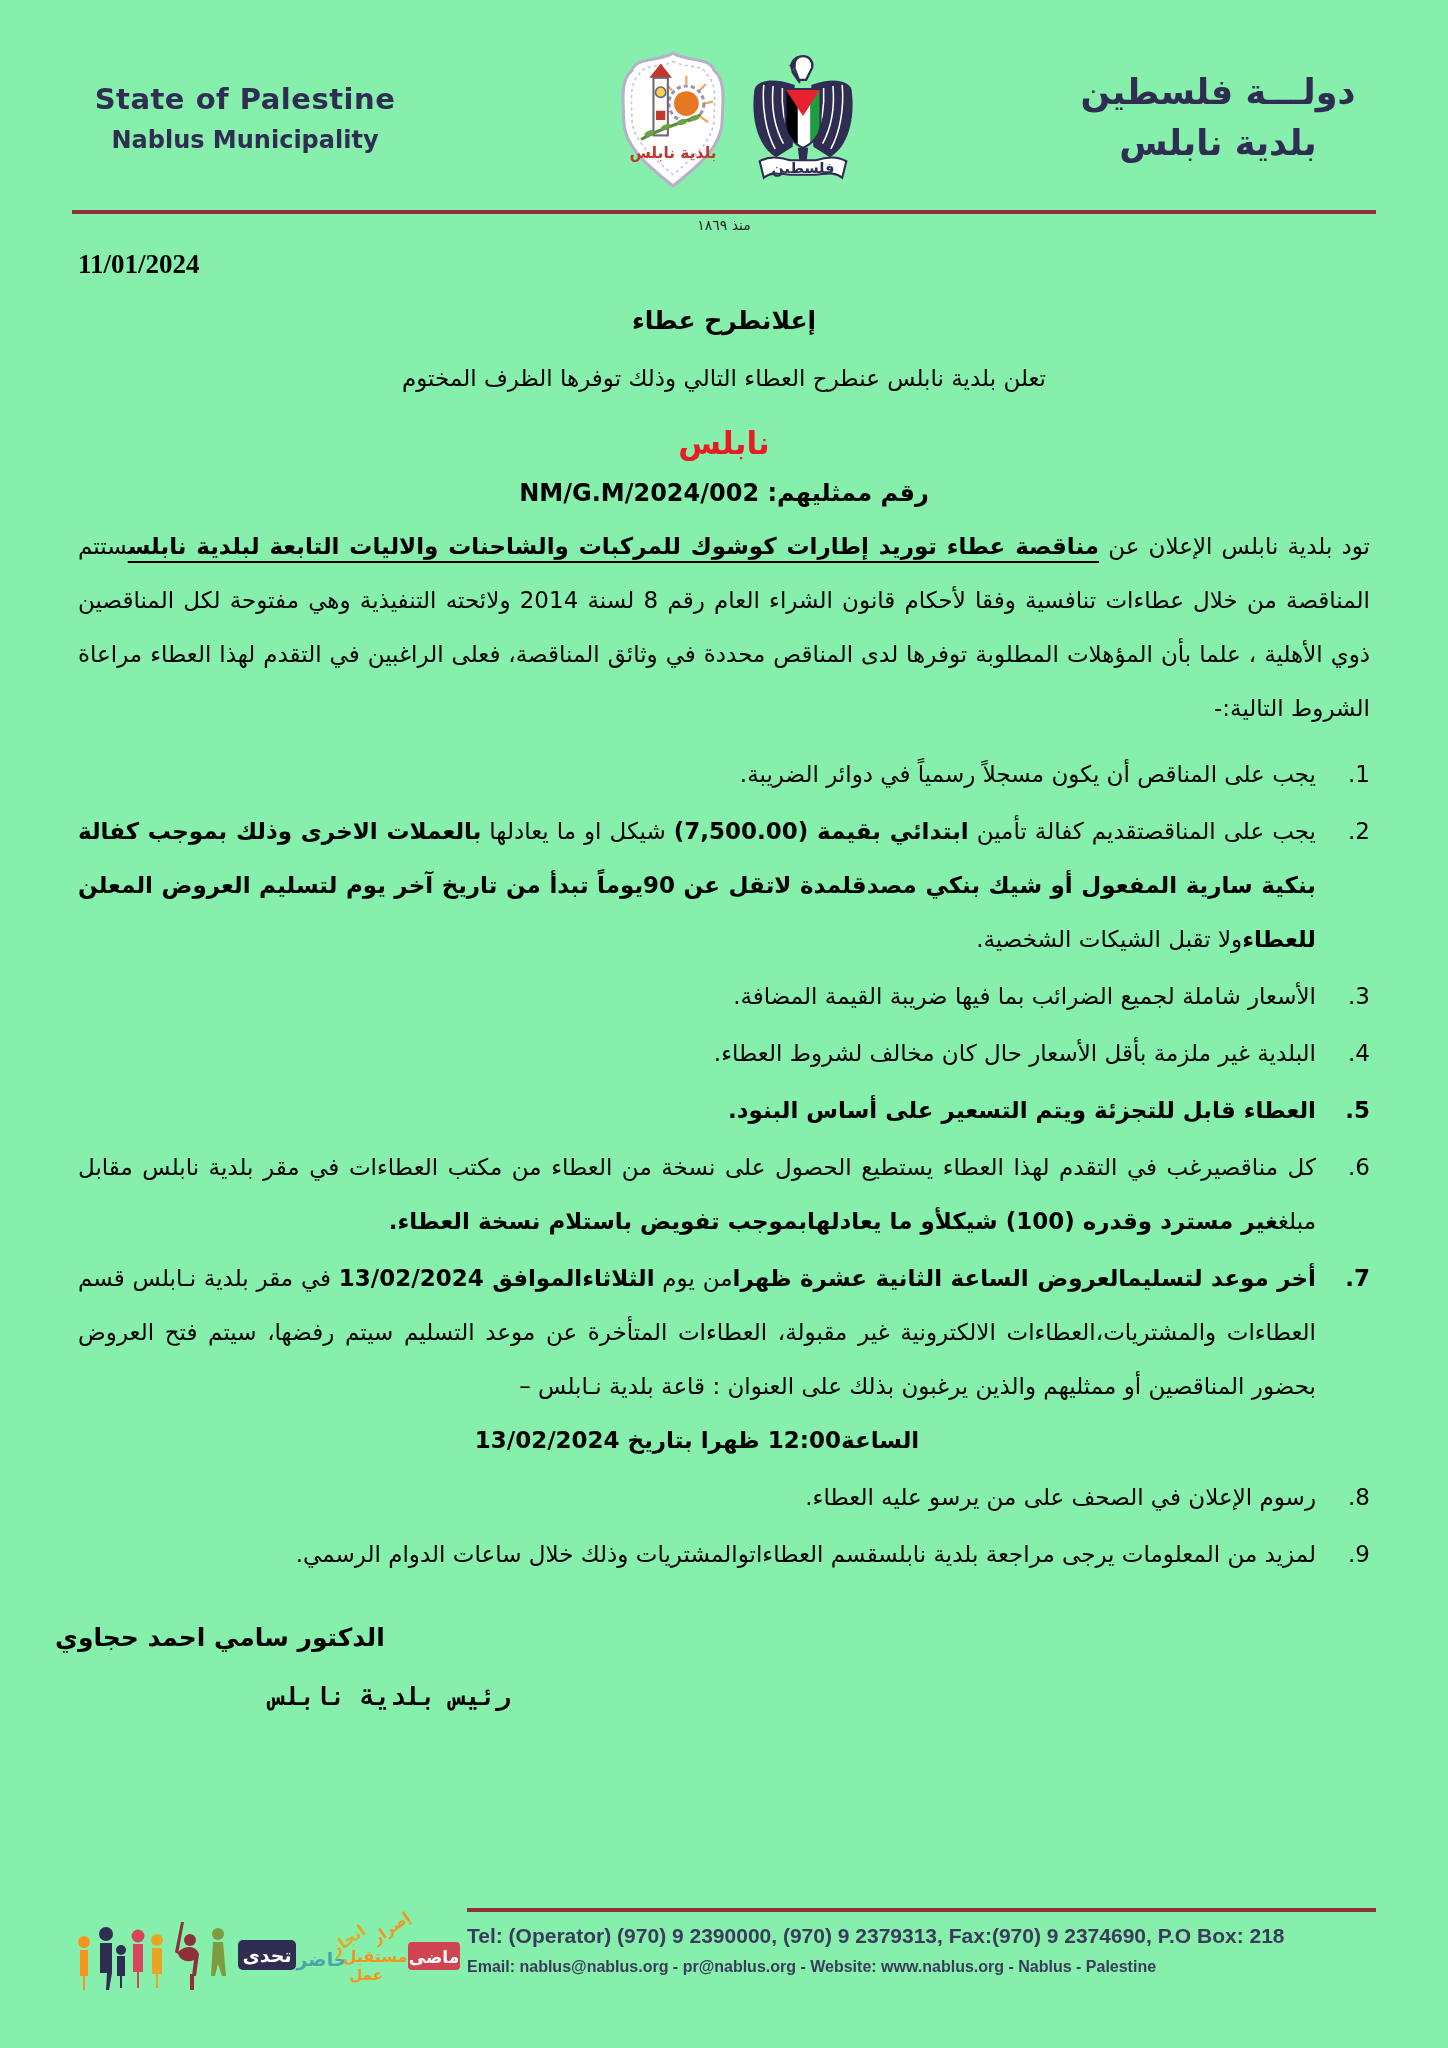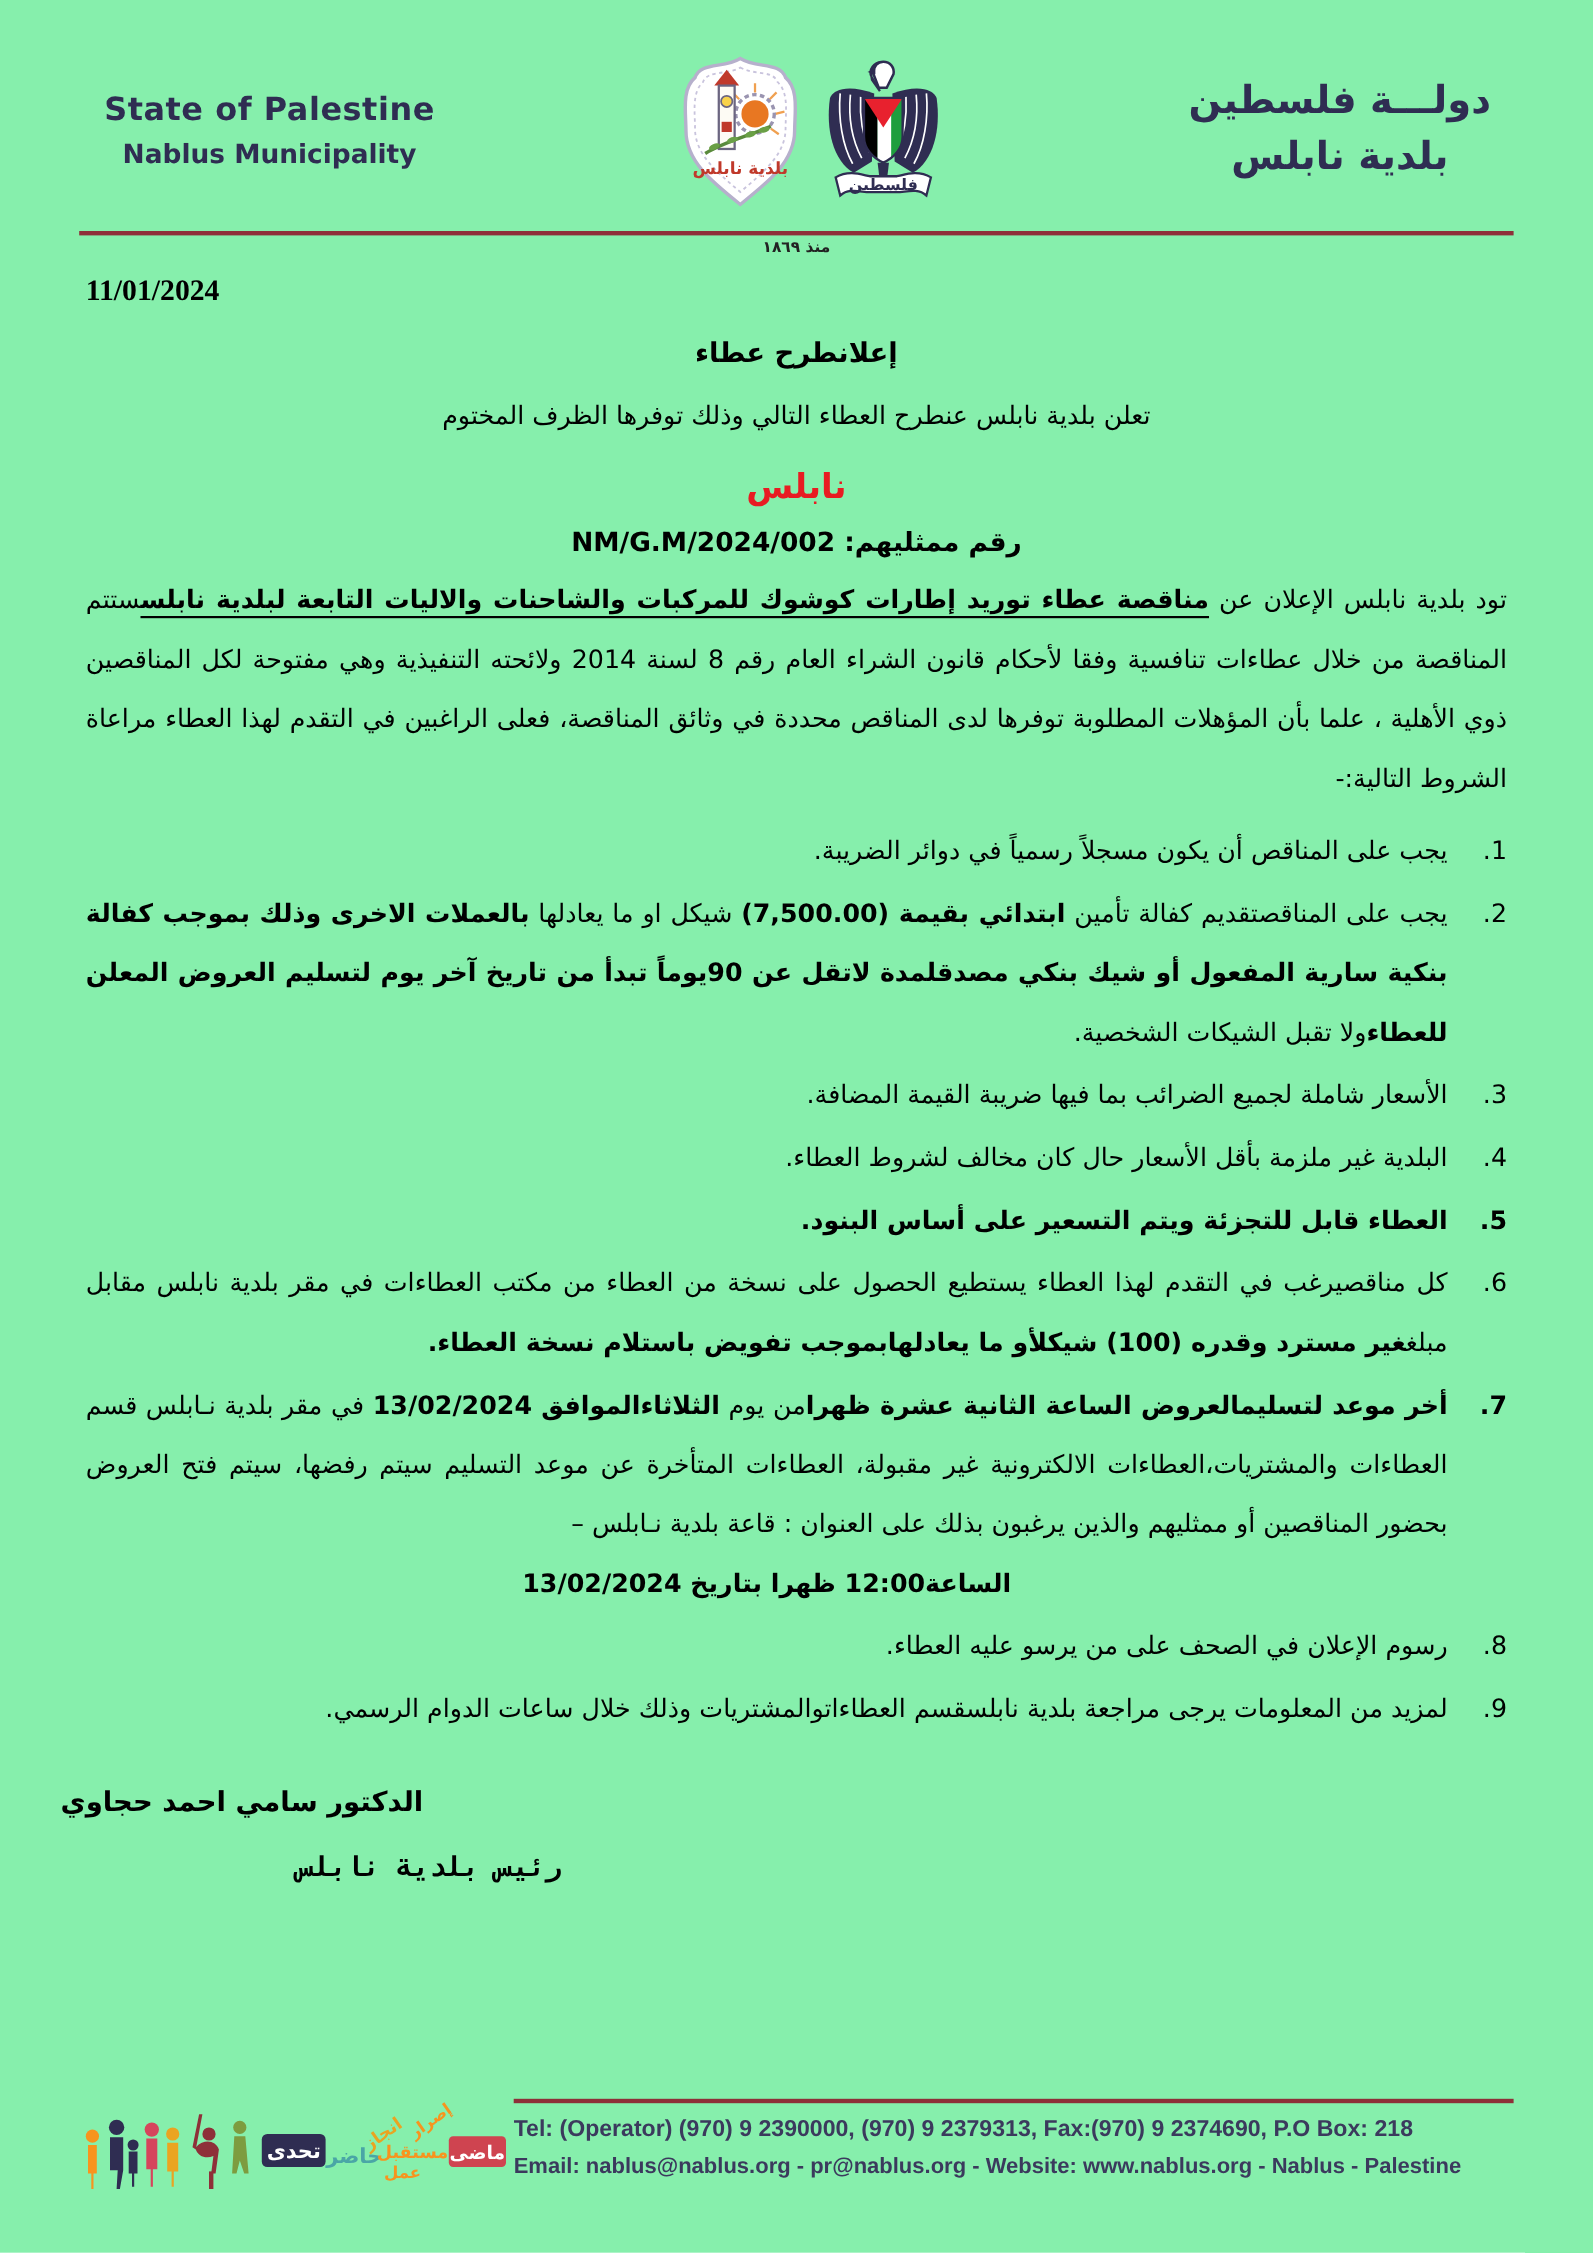--- a/index.html
+++ b/index.html
@@ -7,21 +7,21 @@
   .page{position:relative;width:1448px;height:2048px;overflow:hidden;background:#86efac;}
 
   
   .letterhead{display:flex;align-items:center;justify-content:space-between;padding:34px 80px 0 80px;height:168px;box-sizing:content-box;}
   .lh-en{color:#2f2d52;font-weight:bold;text-align:center;width:330px;}
   .lh-en .l1{font-size:29px;letter-spacing:.5px;}
   .lh-en .l2{font-size:24px;margin-top:10px;}
   .lh-logos{display:flex;align-items:center;gap:6px;margin-top:4px;}
   .lh-ar{color:#2f2d52;font-weight:bold;text-align:center;width:300px;font-size:35px;line-height:1.45;}
   .rule{height:4px;background:#8e3039;margin:8px 72px 0 72px;}
-  .since{text-align:center;font-size:14px;font-weight:bold;color:#222;margin-top:3px;}
+  .since{text-align:center;font-size:14px;font-weight:normal;color:#222;margin-top:3px;}
   .date{font-family:"Liberation Serif",serif;font-weight:bold;font-size:27px;margin:16px 0 0 78px;}
 
   
   main{direction:rtl;padding:0 78px;}
   .h-announce{text-align:center;font-size:25px;font-weight:bold;margin:26px 0 0 0;}
   .sub{text-align:center;font-size:23px;font-weight:normal;margin:30px 0 0 0;}
   .red-title{color:#e81c22;text-align:center;font-size:31px;font-weight:bold;line-height:56px;margin:24px 0 0 0;}
   .tender{text-align:center;font-size:24px;font-weight:bold;margin:8px 0 0 0;}
   .tender .no{direction:ltr;unicode-bidi:embed;}
   .intro{font-size:23px;line-height:54px;text-align:justify;margin:12px 0 0 0;}
@@ -38,21 +38,21 @@
   .sig-name{display:inline-block;direction:rtl;}
   .sig-title{direction:rtl;display:inline-block;margin-left:215px;margin-top:30px;font-family:Liberation Mono, monospace;}
 
   
   .footer{position:absolute;left:0;right:0;bottom:34px;display:flex;align-items:flex-start;padding:0 72px;}
   .f-logo{flex:none;width:395px;}
   .f-right{flex:1;margin-top:2px;}
   .f-rule{height:4px;background:#8e3039;}
   .f-line{color:#3b3a5d;font-weight:bold;font-family:"Liberation Sans",sans-serif;}
   .f-line.t1{font-size:21px;margin-top:12px;}
-  .f-line.t2{font-size:20px;margin-top:10px;}
+  .f-line.t2{font-size:16px;margin-top:10px;}
 </style>
 </head>
 <body>
 
 <div class="page">
 
   <div class="letterhead">
     <div class="lh-en">
       <div class="l1">State of Palestine</div>
       <div class="l2">Nablus Municipality</div>

